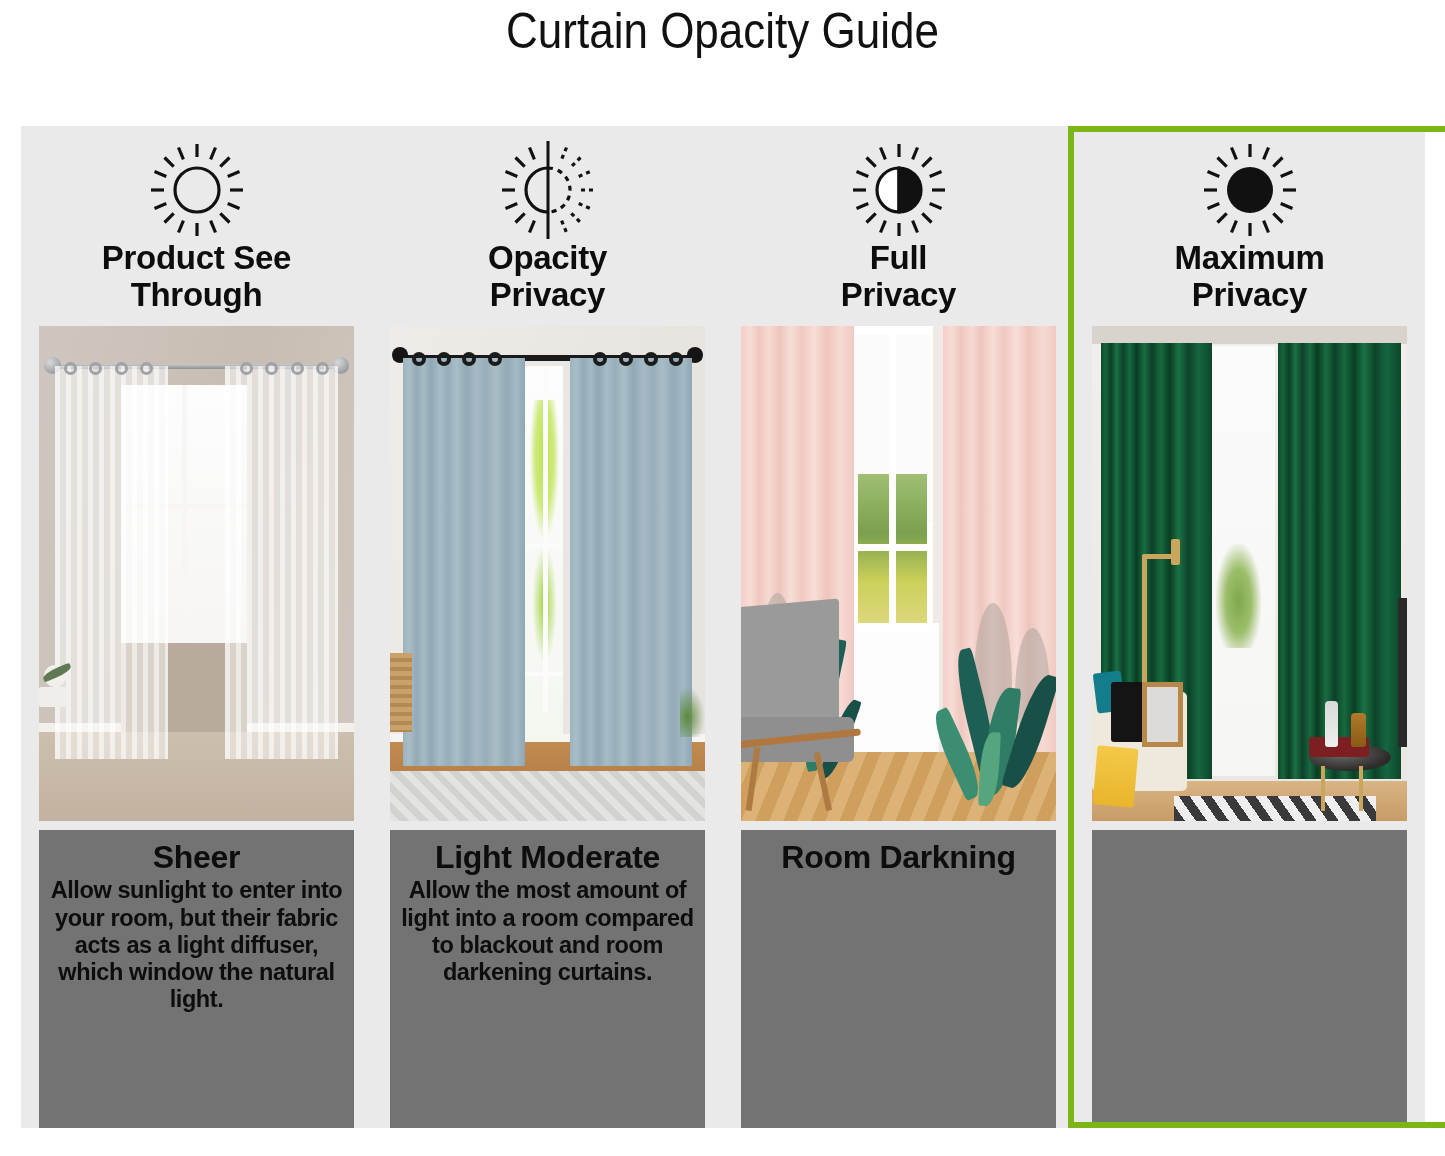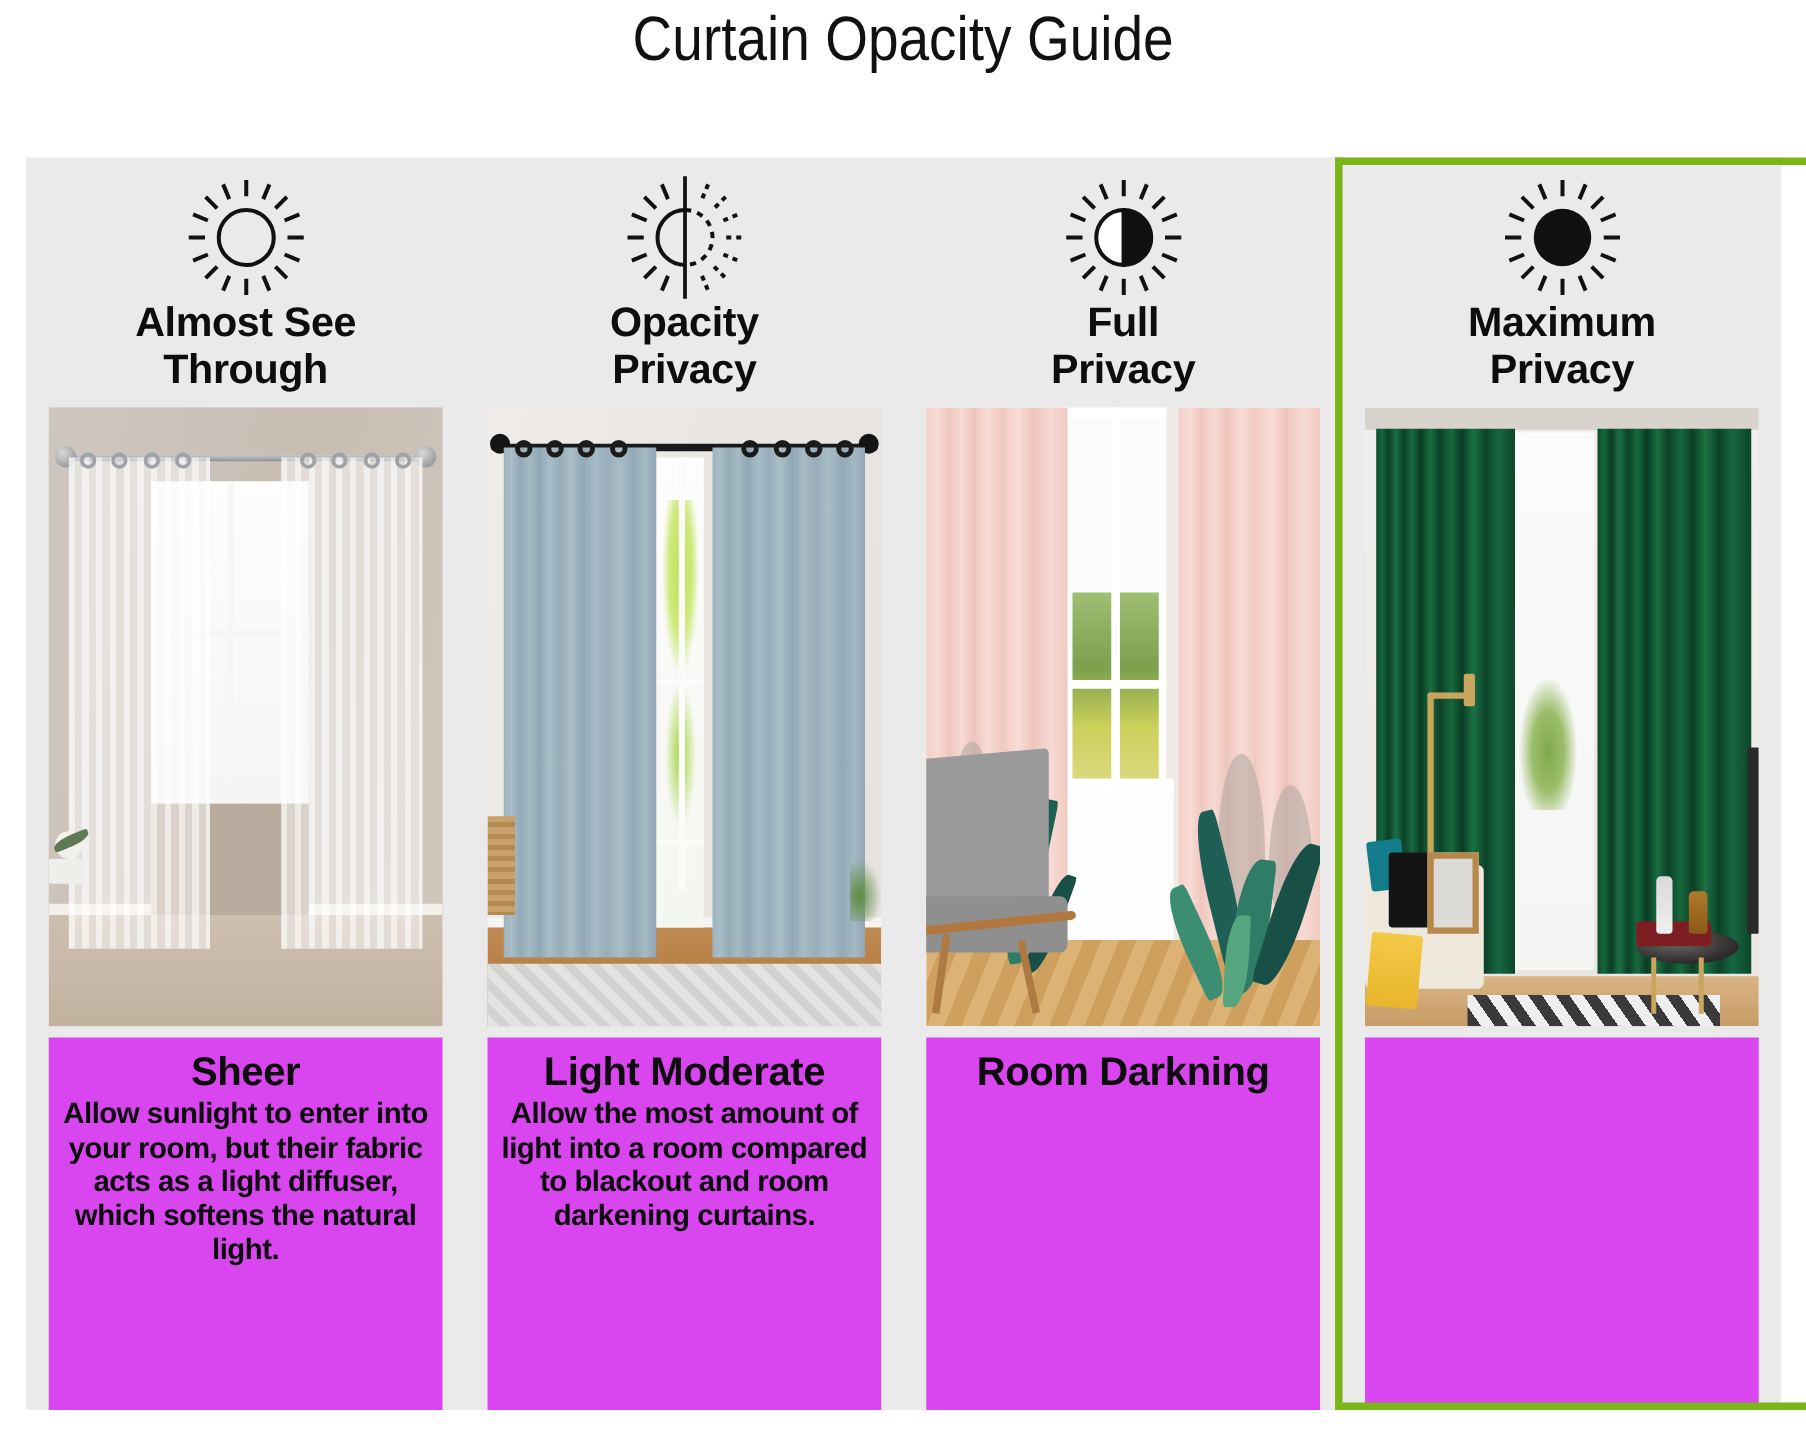--- a/index.html
+++ b/index.html
@@ -80,21 +80,21 @@
     width:315px; height:495px;
     margin-top:12px;
     overflow:hidden;
     background:#ddd;
   }
 
   
   .card{
     width:315px;
     margin-top:9px;
-    background:#d946ef;
+    background:#737373;
     padding:10px 7px 12px 7px;
     text-align:center;
     flex:1;
   }
   .card-title{
     font-size:32px; font-weight:bold; color:#0d0d0d;
     line-height:1.08; margin-bottom:3px;
     letter-spacing:-.3px;
   }
   .card-body{
@@ -276,21 +276,21 @@
             <line x1="70.5" y1="9.5" x2="65.6" y2="21.3"></line>
             <line x1="38.4" y1="82.7" x2="33.5" y2="94.5"></line>
             <line x1="9.5" y1="33.5" x2="21.3" y2="38.4"></line>
             <line x1="82.7" y1="65.6" x2="94.5" y2="70.5"></line>
             <line x1="9.5" y1="70.5" x2="21.3" y2="65.6"></line>
             <line x1="82.7" y1="38.4" x2="94.5" y2="33.5"></line>
           </g>
         </svg>
       </div>
       <div class="col-heading">
-        <span>Almost See</span><br>
+        <span>Product See</span><br>
         <span>Through</span>
       </div>
 
       <div class="photo p1">
         <div class="wall"></div>
         <div class="baseboard"></div>
         <div class="floor"></div>
         <div class="win"></div>
         <div class="winframe" style="left:45.5%;top:12%;width:5px;height:52%;"></div>
         <div class="winframe" style="left:26%;top:36%;width:40%;height:5px;"></div>
@@ -308,21 +308,21 @@
         <div class="grom" style="right:24%"></div>
         <div class="grom" style="right:16%"></div>
         <div class="grom" style="right:8%"></div>
         <div class="table"></div>
         <div class="plant"></div>
         <div class="leaf"></div>
       </div>
 
       <div class="card">
         <div class="card-title">Sheer</div>
-        <div class="card-body">Allow sunlight to enter into your room, but their fabric acts as a light diffuser, which softens the natural light.</div>
+        <div class="card-body">Allow sunlight to enter into your room, but their fabric acts as a light diffuser, which window the natural light.</div>
       </div>
     </div>
 
     <div class="col">
       <div class="sun-wrap">
         <svg width="104" height="104" viewBox="0 0 104 104">
           <path d="M52 30 A22 22 0 0 0 52 74" fill="none" stroke="#111" stroke-width="3.2"></path>
           <path d="M52 30 A22 22 0 0 1 52 74" fill="none" stroke="#111" stroke-width="3.2" stroke-dasharray="5 5"></path>
           <line x1="52" y1="3" x2="52" y2="101" stroke="#111" stroke-width="3"></line>
           <g stroke="#111" stroke-width="3.2" stroke-linecap="butt">

